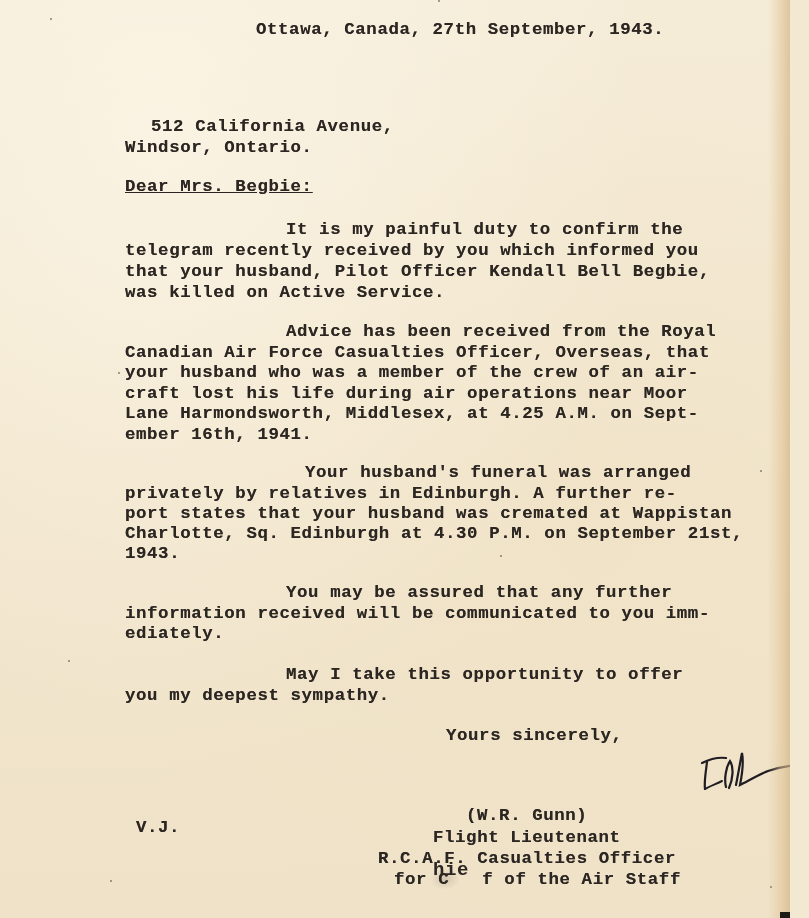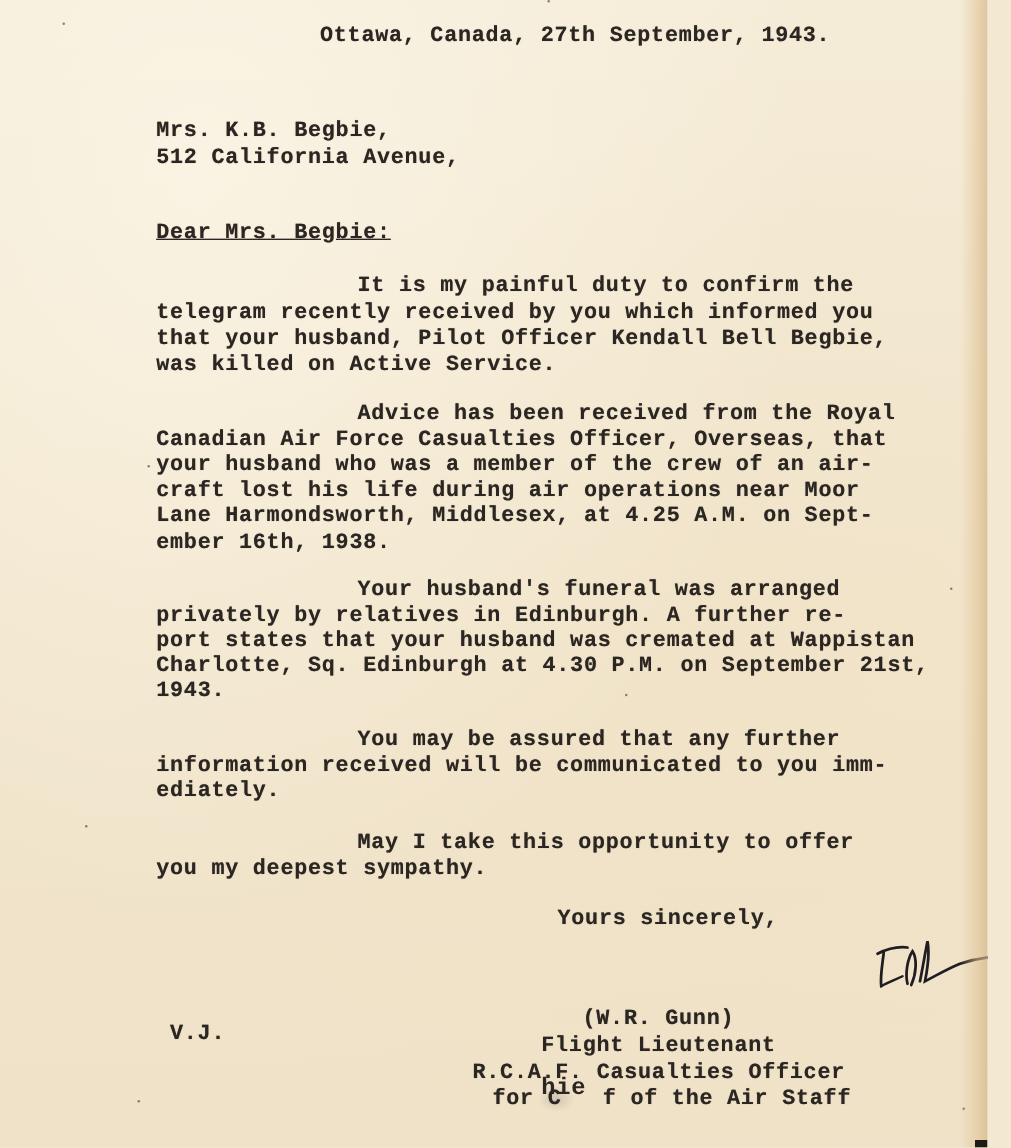--- a/index.html
+++ b/index.html
@@ -93,43 +93,43 @@
       opacity: 0.7;
     }
   </style>
 </head>
 <body>
 
 <div class="page">
 
   <div class="line date">Ottawa, Canada, 27th September, 1943.</div>
 
-  <div class="line addr" style="top:96px;">Mrs. K.B. Begbie,</div>
-  <div class="line addr" style="top:117px;">512 California Avenue,</div>
+  <div class="line addr" style="top:117px;margin-left:26px;">512 California Avenue,</div>
+  <div class="line addr" style="top:138px;">Windsor, Ontario.</div>
 
   <div class="line para" style="top:177px;text-decoration:underline;">Dear Mrs. Begbie:</div>
 
   <div>
     <div class="line indent" style="top:220px;">It is my painful duty to confirm the</div>
     <div class="line para" style="top:241px;">telegram recently received by you which informed you</div>
     <div class="line para" style="top:262px;">that your husband, Pilot Officer Kendall Bell Begbie,</div>
     <div class="line para" style="top:283px;">was killed on Active Service.</div>
   </div>
 
   <div>
     <div class="line indent" style="top:322px;">Advice has been received from the Royal</div>
     <div class="line para" style="top:343px;">Canadian Air Force Casualties Officer, Overseas, that</div>
     <div class="line para" style="top:363px;">your husband who was a member of the crew of an air-</div>
     <div class="line para" style="top:384px;">craft lost his life during air operations near Moor</div>
     <div class="line para" style="top:404px;">Lane Harmondsworth, Middlesex, at 4.25 A.M. on Sept-</div>
-    <div class="line para" style="top:425px;">ember 16th, 1938.</div>
+    <div class="line para" style="top:425px;">ember 16th, 1941.</div>
   </div>
 
   <div>
-    <div class="line indent" style="top:463px;">Your husband's funeral was arranged</div>
+    <div class="line indent" style="top:463px;margin-left:19px;">Your husband's funeral was arranged</div>
     <div class="line para" style="top:484px;">privately by relatives in Edinburgh. A further re-</div>
     <div class="line para" style="top:504px;">port states that your husband was cremated at Wappistan</div>
     <div class="line para" style="top:524px;">Charlotte, Sq. Edinburgh at 4.30 P.M. on September 21st,</div>
     <div class="line para" style="top:544px;">1943.</div>
   </div>
 
   <div>
     <div class="line indent" style="top:583px;">You may be assured that any further</div>
     <div class="line para" style="top:604px;">information received will be communicated to you imm-</div>
     <div class="line para" style="top:624px;">ediately.</div>

